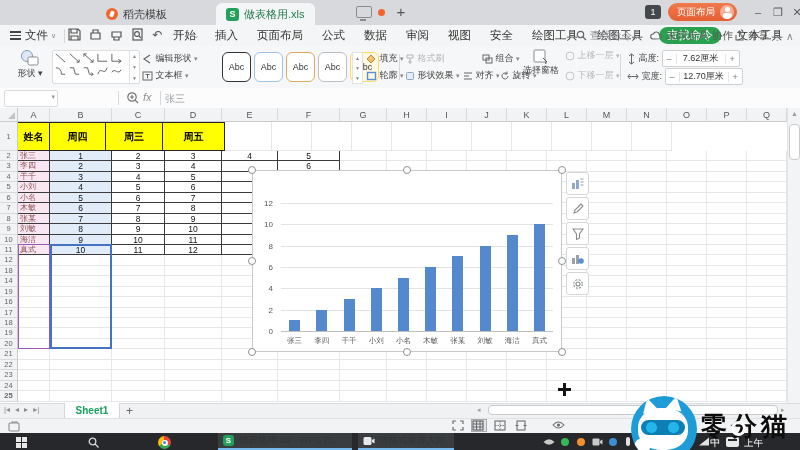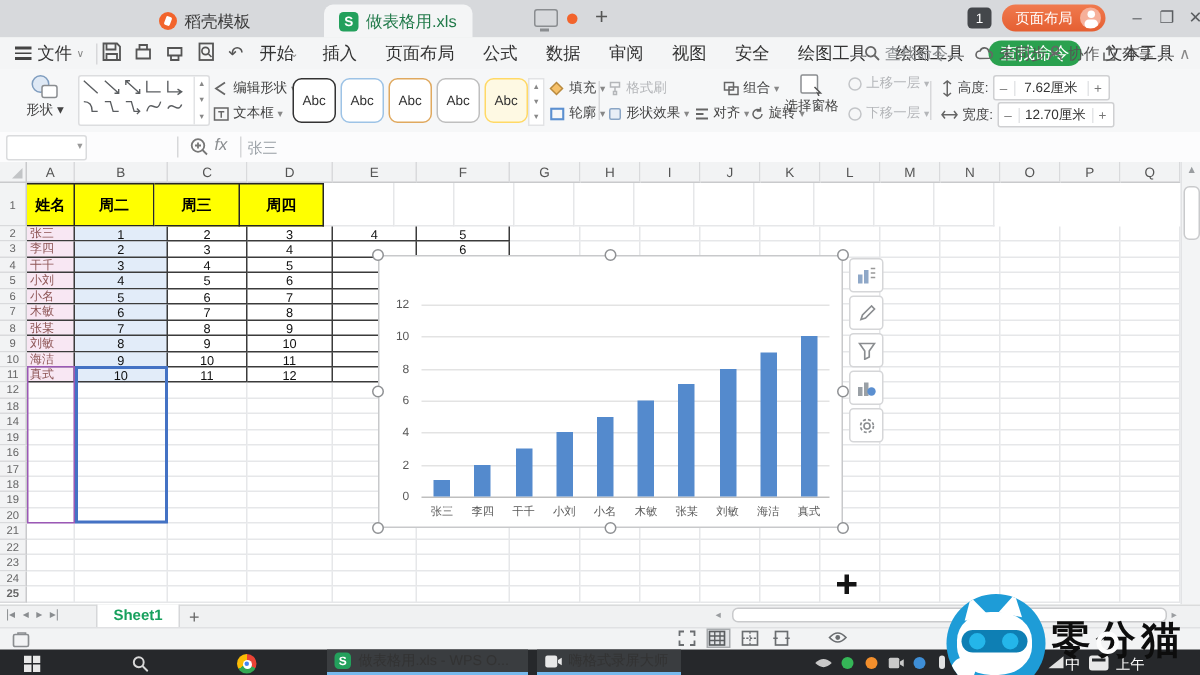--- a/index.html
+++ b/index.html
@@ -298,21 +298,21 @@
     <svg width="11" height="10" viewBox="0 0 11 10">
         <path d="M8,1 L2,5 L8,9" fill="none" stroke="#666" stroke-width="1.2"></path>
       </svg>&nbsp;<span>编辑形状</span>&nbsp;<span style="color:#888;font-size:7px">▾</span>
   </div>
   <div class="rrow" style="left:142px;top:23px">
     <svg width="11" height="10" viewBox="0 0 11 10">
         <rect x="1" y="1" width="9" height="8" fill="none" stroke="#666" stroke-width="1"></rect>
         <path d="M3.5,3.5 h4 M5.5,3.5 v4" stroke="#666" stroke-width="1"></path>
       </svg>&nbsp;<span>文本框</span>&nbsp;<span style="color:#888;font-size:7px">▾</span>
   </div>
-  <div class="rrow" id="abc-row" style="left:195px;top:6px">
+  <div class="rrow" id="abc-row" style="left:222px;top:6px">
       <div class="abc-box" style="border: 1.5px solid rgb(51, 51, 51);">Abc</div>
       <div class="abc-box" style="border: 1.5px solid rgb(157, 195, 230);">Abc</div>
       <div class="abc-box" style="border: 1.5px solid rgb(224, 169, 95);">Abc</div>
       <div class="abc-box" style="border: 1.5px solid rgb(191, 191, 191);">Abc</div>
       <div class="abc-box" style="border: 1.5px solid rgb(255, 217, 102); background: rgb(254, 249, 227);">Abc</div>
     </div>
   <div class="gscroll" style="left:352px;top:6px;height:30px;width:9px;border:1px solid #e2e3e5;background:#fff">
       <span>▲</span>
       <span>▼</span>
       <span>▼</span>
@@ -450,23 +450,23 @@
       <div style="height: 10.45px; line-height: 10.45px;">20</div>
       <div style="height: 10.45px; line-height: 10.45px;">21</div>
       <div style="height: 10.45px; line-height: 10.45px;">22</div>
       <div style="height: 10.45px; line-height: 10.45px;">23</div>
       <div style="height: 10.45px; line-height: 10.45px;">24</div>
       <div style="height: 10.45px; line-height: 10.45px; font-weight: bold;">25</div>
     </div>
   <div id="gridrows">
       <div class="grow">
         <div class="cell hdr" style="width: 32px; height: 29px;">姓名</div>
-        <div class="cell hdr" style="width: 53px; height: 29px;">周二</div>
+        <div class="cell hdr" style="width: 56px; height: 29px;">周四</div>
         <div class="cell hdr" style="width: 57px; height: 29px;">周三</div>
-        <div class="cell hdr" style="width: 56px; height: 29px;">周四</div>
+        <div class="cell hdr" style="width: 62px; height: 29px;">周五</div>
         <div class="cell " style="width: 47px; height: 29px;"></div>
         <div class="cell " style="width: 40px; height: 29px;"></div>
         <div class="cell " style="width: 40px; height: 29px;"></div>
         <div class="cell " style="width: 40px; height: 29px;"></div>
         <div class="cell " style="width: 40px; height: 29px;"></div>
         <div class="cell " style="width: 40px; height: 29px;"></div>
         <div class="cell " style="width: 40px; height: 29px;"></div>
         <div class="cell " style="width: 40px; height: 29px;"></div>
         <div class="cell " style="width: 40px; height: 29px;"></div>
         <div class="cell " style="width: 40px; height: 29px;"></div>

